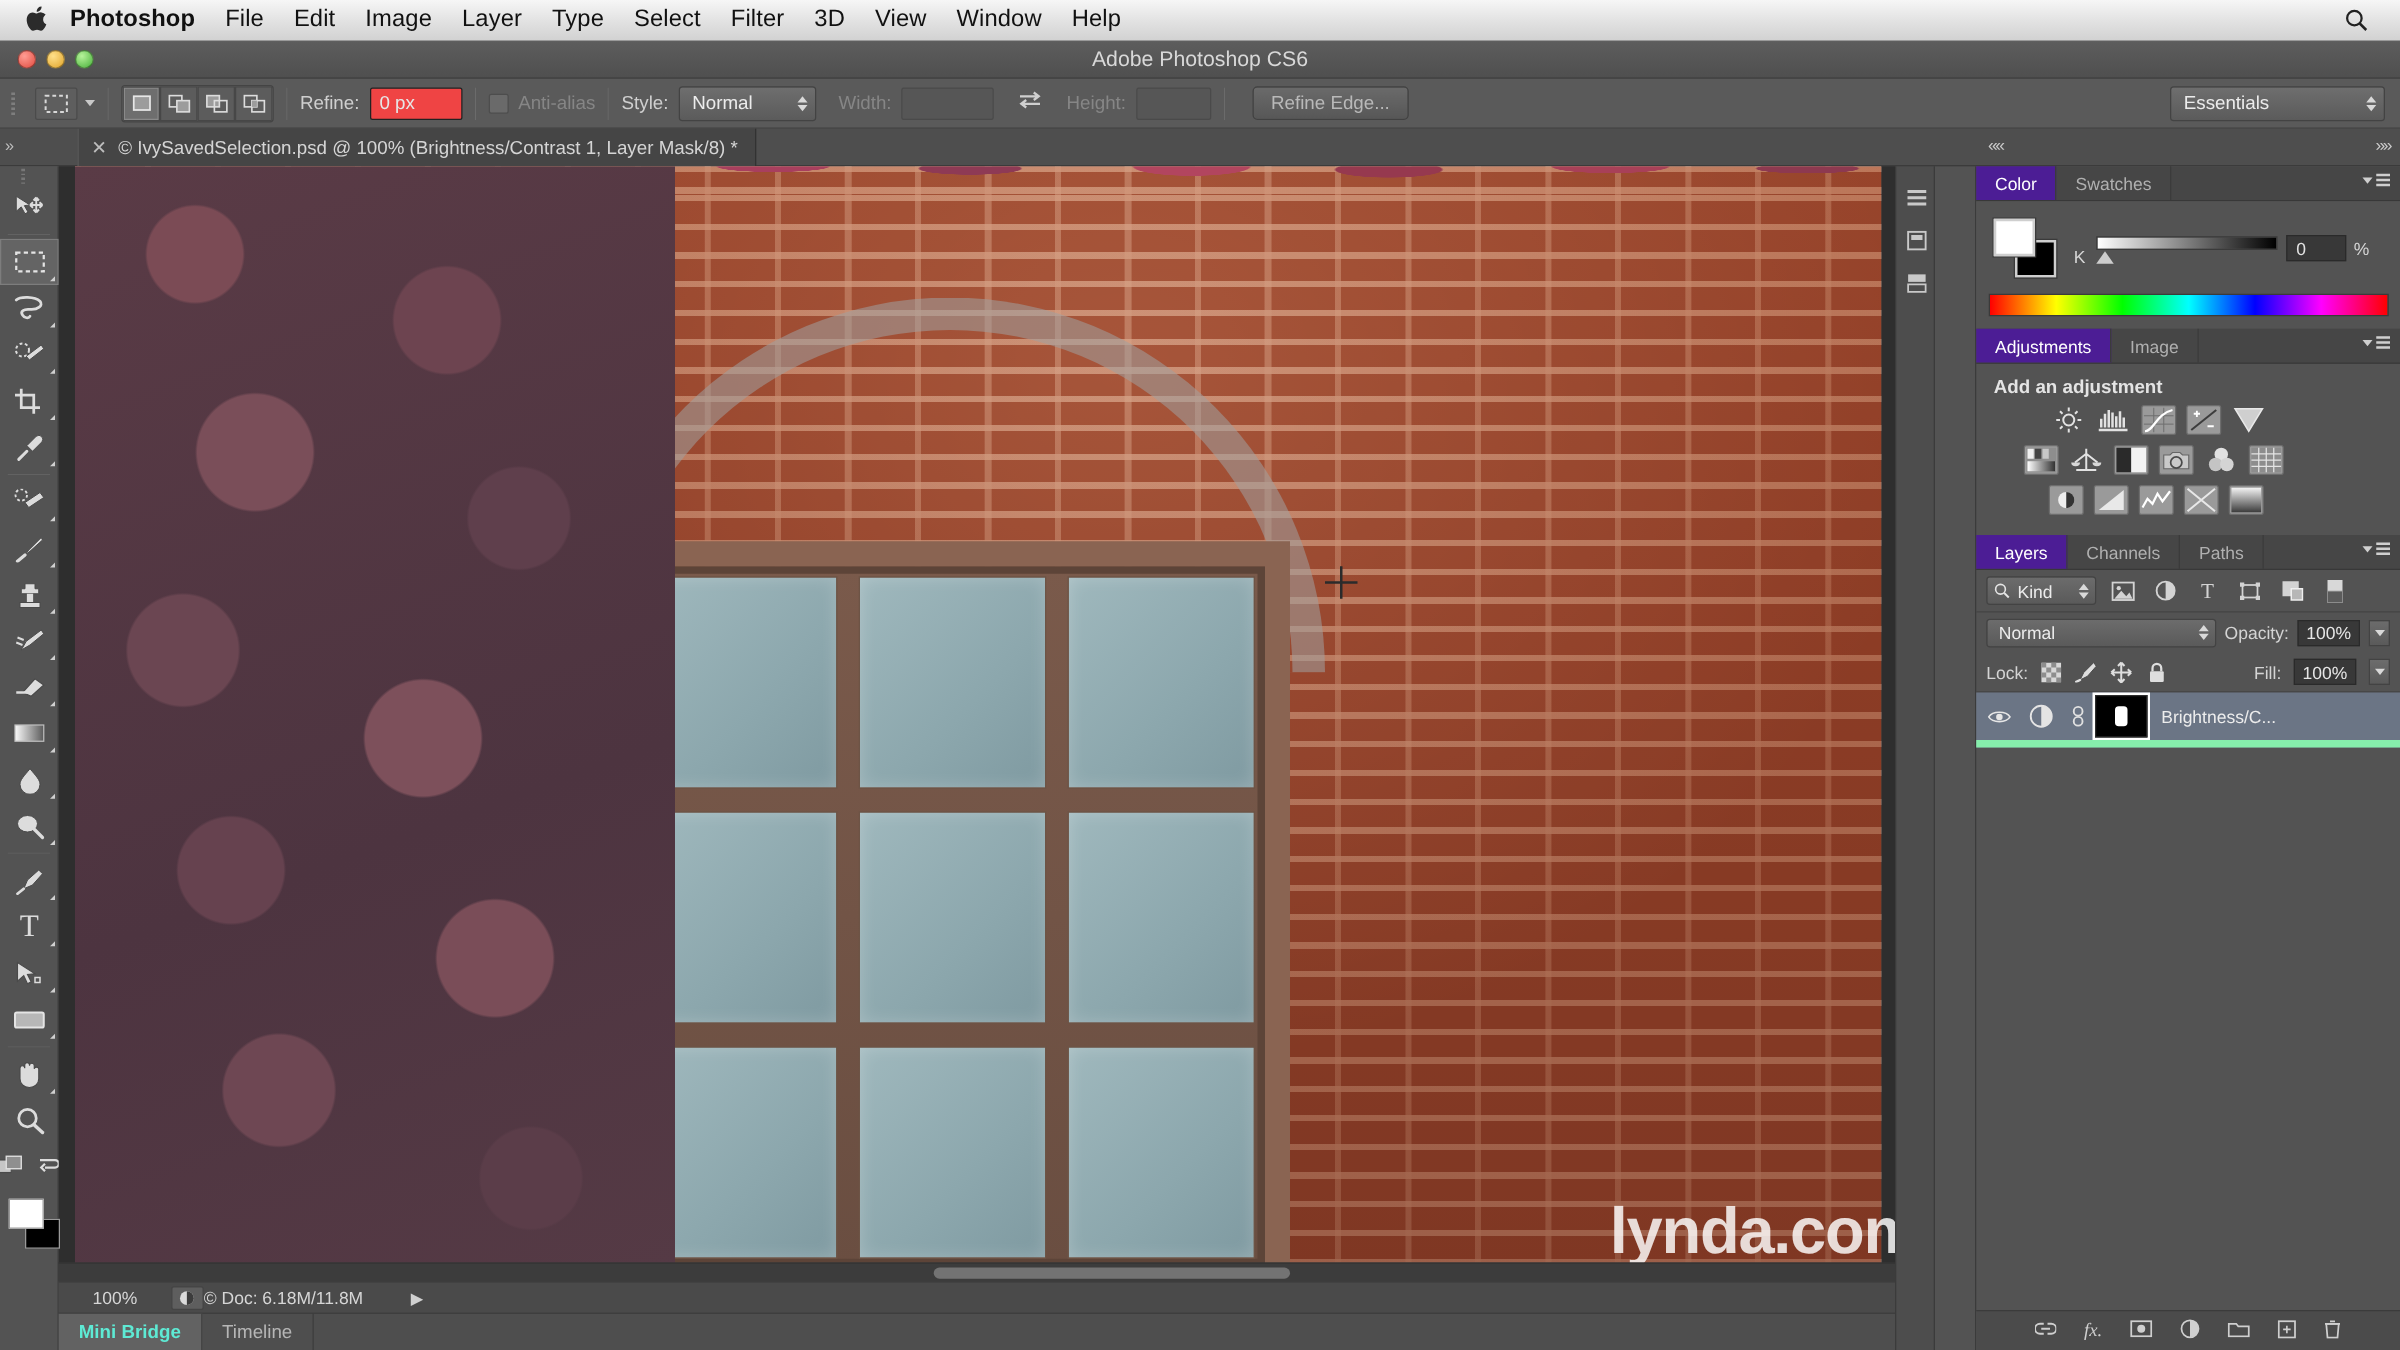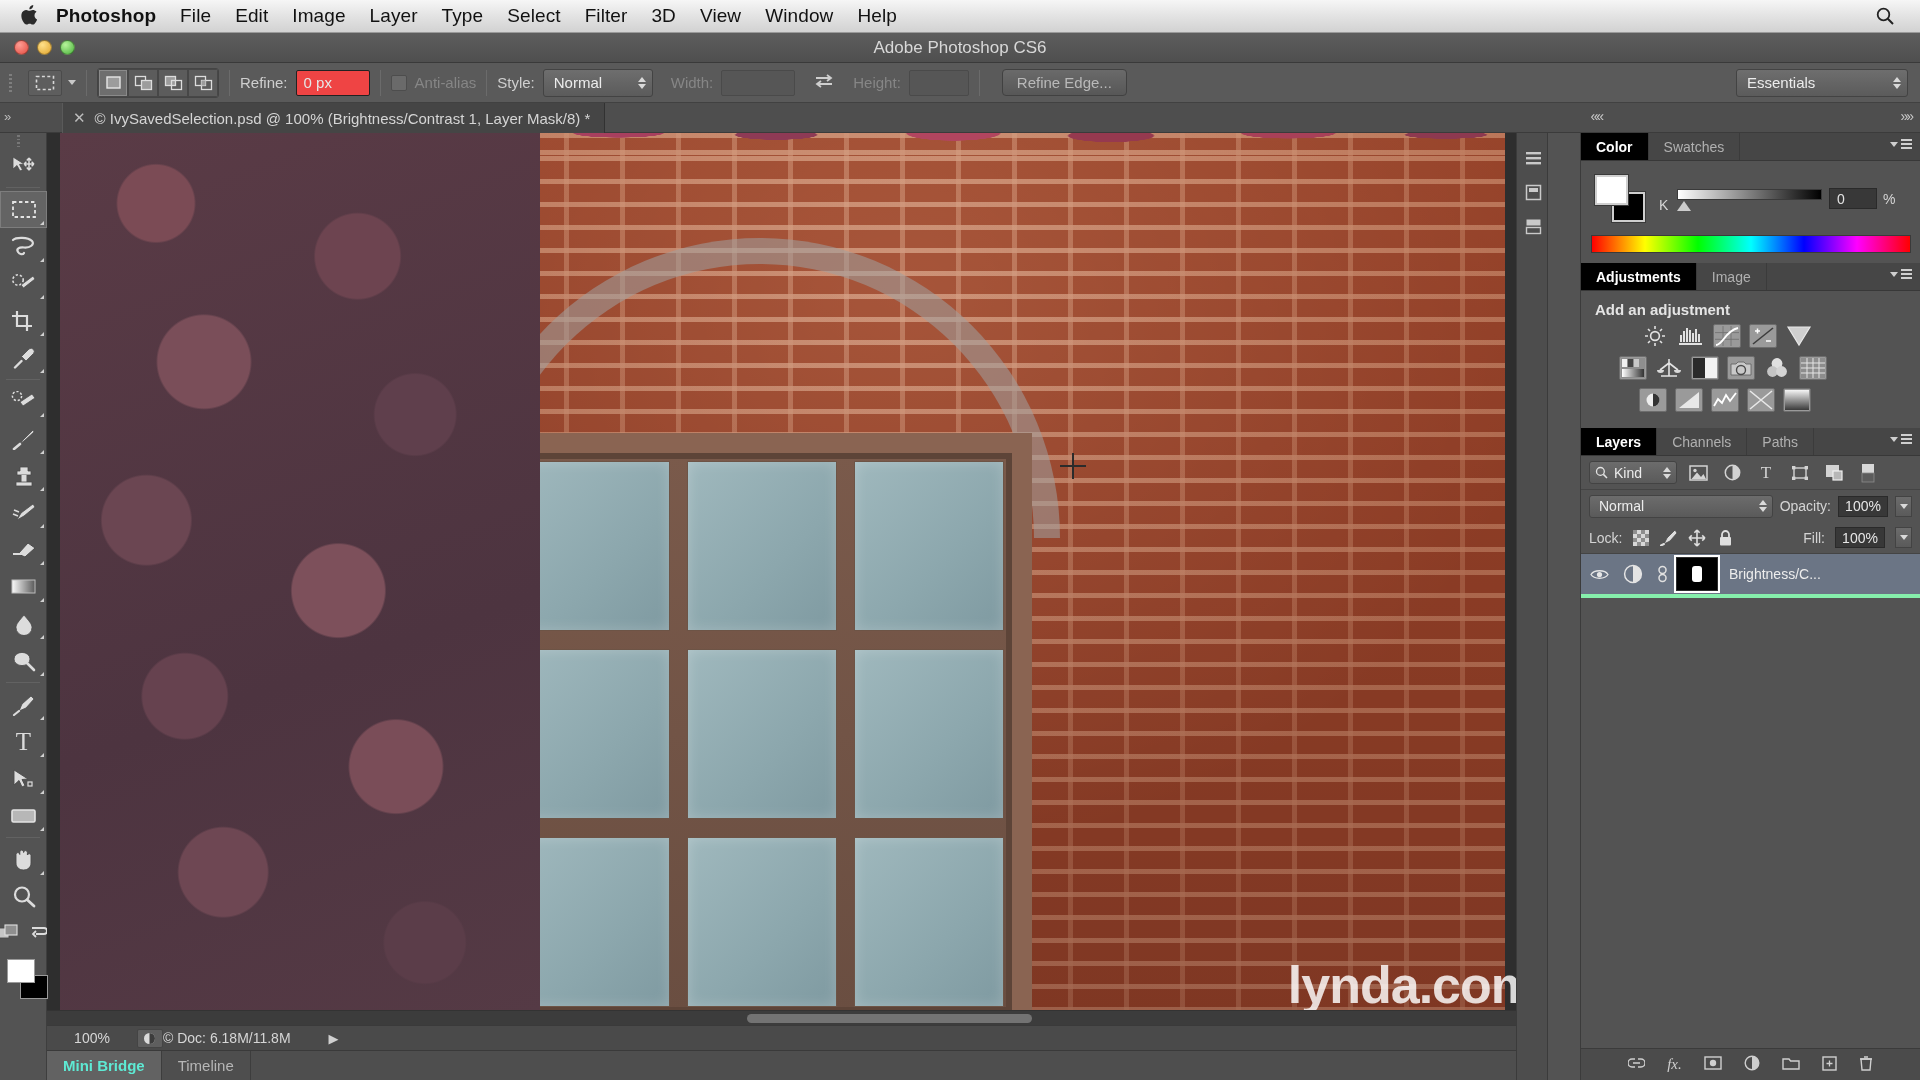--- a/index.html
+++ b/index.html
@@ -213,21 +213,21 @@
      padding-top:8px;}
   .dockicon{ width:32px;height:34px; display:flex;align-items:center;justify-content:center;}
 
   
   #panels{ position:absolute; right:0; top:133px; width:340px; bottom:0;
      background:#535353; border-left:1px solid #3b3b3b;}
   .paneltabs{ height:28px; background:#464646; display:flex; align-items:stretch;
      border-bottom:1px solid #383838; position:relative;}
   .ptab{ display:flex;align-items:center; padding:0 15px; font-size:14px; color:#b0b0b0;
      border-right:1px solid #3b3b3b;}
-  .ptab.active{ background:#000000; color:#fff; font-weight:bold;}
+  .ptab.active{ background:#4c1d95; color:#fff; font-weight:normal;}
   .pmenu{ position:absolute; right:8px; top:6px; display:flex; gap:3px; align-items:center;}
   .pmenu .tri{ width:0;height:0;border-left:4px solid transparent;border-right:4px solid transparent;
      border-top:5px solid #cfcfcf;}
   .pmenu .bars{ display:flex;flex-direction:column;gap:2px;}
   .pmenu .bars i{ width:11px;height:2px;background:#cfcfcf;display:block;}
 
   
   #colorpanel{ height:102px; position:relative; background:#535353;}
   #color-sw{ position:absolute; left:14px; top:14px; width:50px; height:48px;}
   #color-fg{ position:absolute; left:0; top:0; width:33px;height:30px; background:#fff;
@@ -270,21 +270,21 @@
      justify-content:space-between; padding:0 5px 0 9px; font-size:14px; color:#ececec;}
   .minilabel{ font-size:14px; color:#d4d4d4; white-space:nowrap;}
   .minifield{ width:50px;height:21px; background:#383838; border:1px solid #2a2a2a;
      color:#e6e6e6; font-size:14px; display:flex;align-items:center;justify-content:center;}
   .ministep{ width:17px;height:21px; background:linear-gradient(to bottom,#6c6c6c,#5a5a5a);
      border:1px solid #434343; display:flex;align-items:center;justify-content:center;}
   #lock-row{ height:32px; display:flex; align-items:center; gap:10px; padding:0 8px;
      border-bottom:1px solid #444;}
   .lockicon{ width:18px;height:18px; display:flex;align-items:center;justify-content:center;}
   .layerrow{ height:44px; display:flex; align-items:center; gap:7px; padding:0 6px;
-     border-bottom:4px solid #86efac;}
+     border-bottom:6px solid #86efac;}
   .layerrow.selected{ background:#6b7585;}
   .eye{ width:24px; display:flex; align-items:center; justify-content:center;}
   .lthumb{ width:42px;height:34px; border:1px solid #2c2c2c;}
   .lthumb.mask{ background:#000; display:flex; align-items:center; justify-content:center;
      box-shadow:0 0 0 2px #fff;}
   .lthumb.white{ background:#fff;}
   .linkicon{ width:14px; display:flex;align-items:center;justify-content:center; color:#dedede; font-size:13px;}
   .lname{ font-size:14px; color:#ededed; margin-left:4px;}
   #layerfooter{ position:absolute; left:0; right:0; bottom:0; height:32px; background:#4b4b4b;
      border-top:1px solid #3b3b3b; display:flex; align-items:center; justify-content:center;

